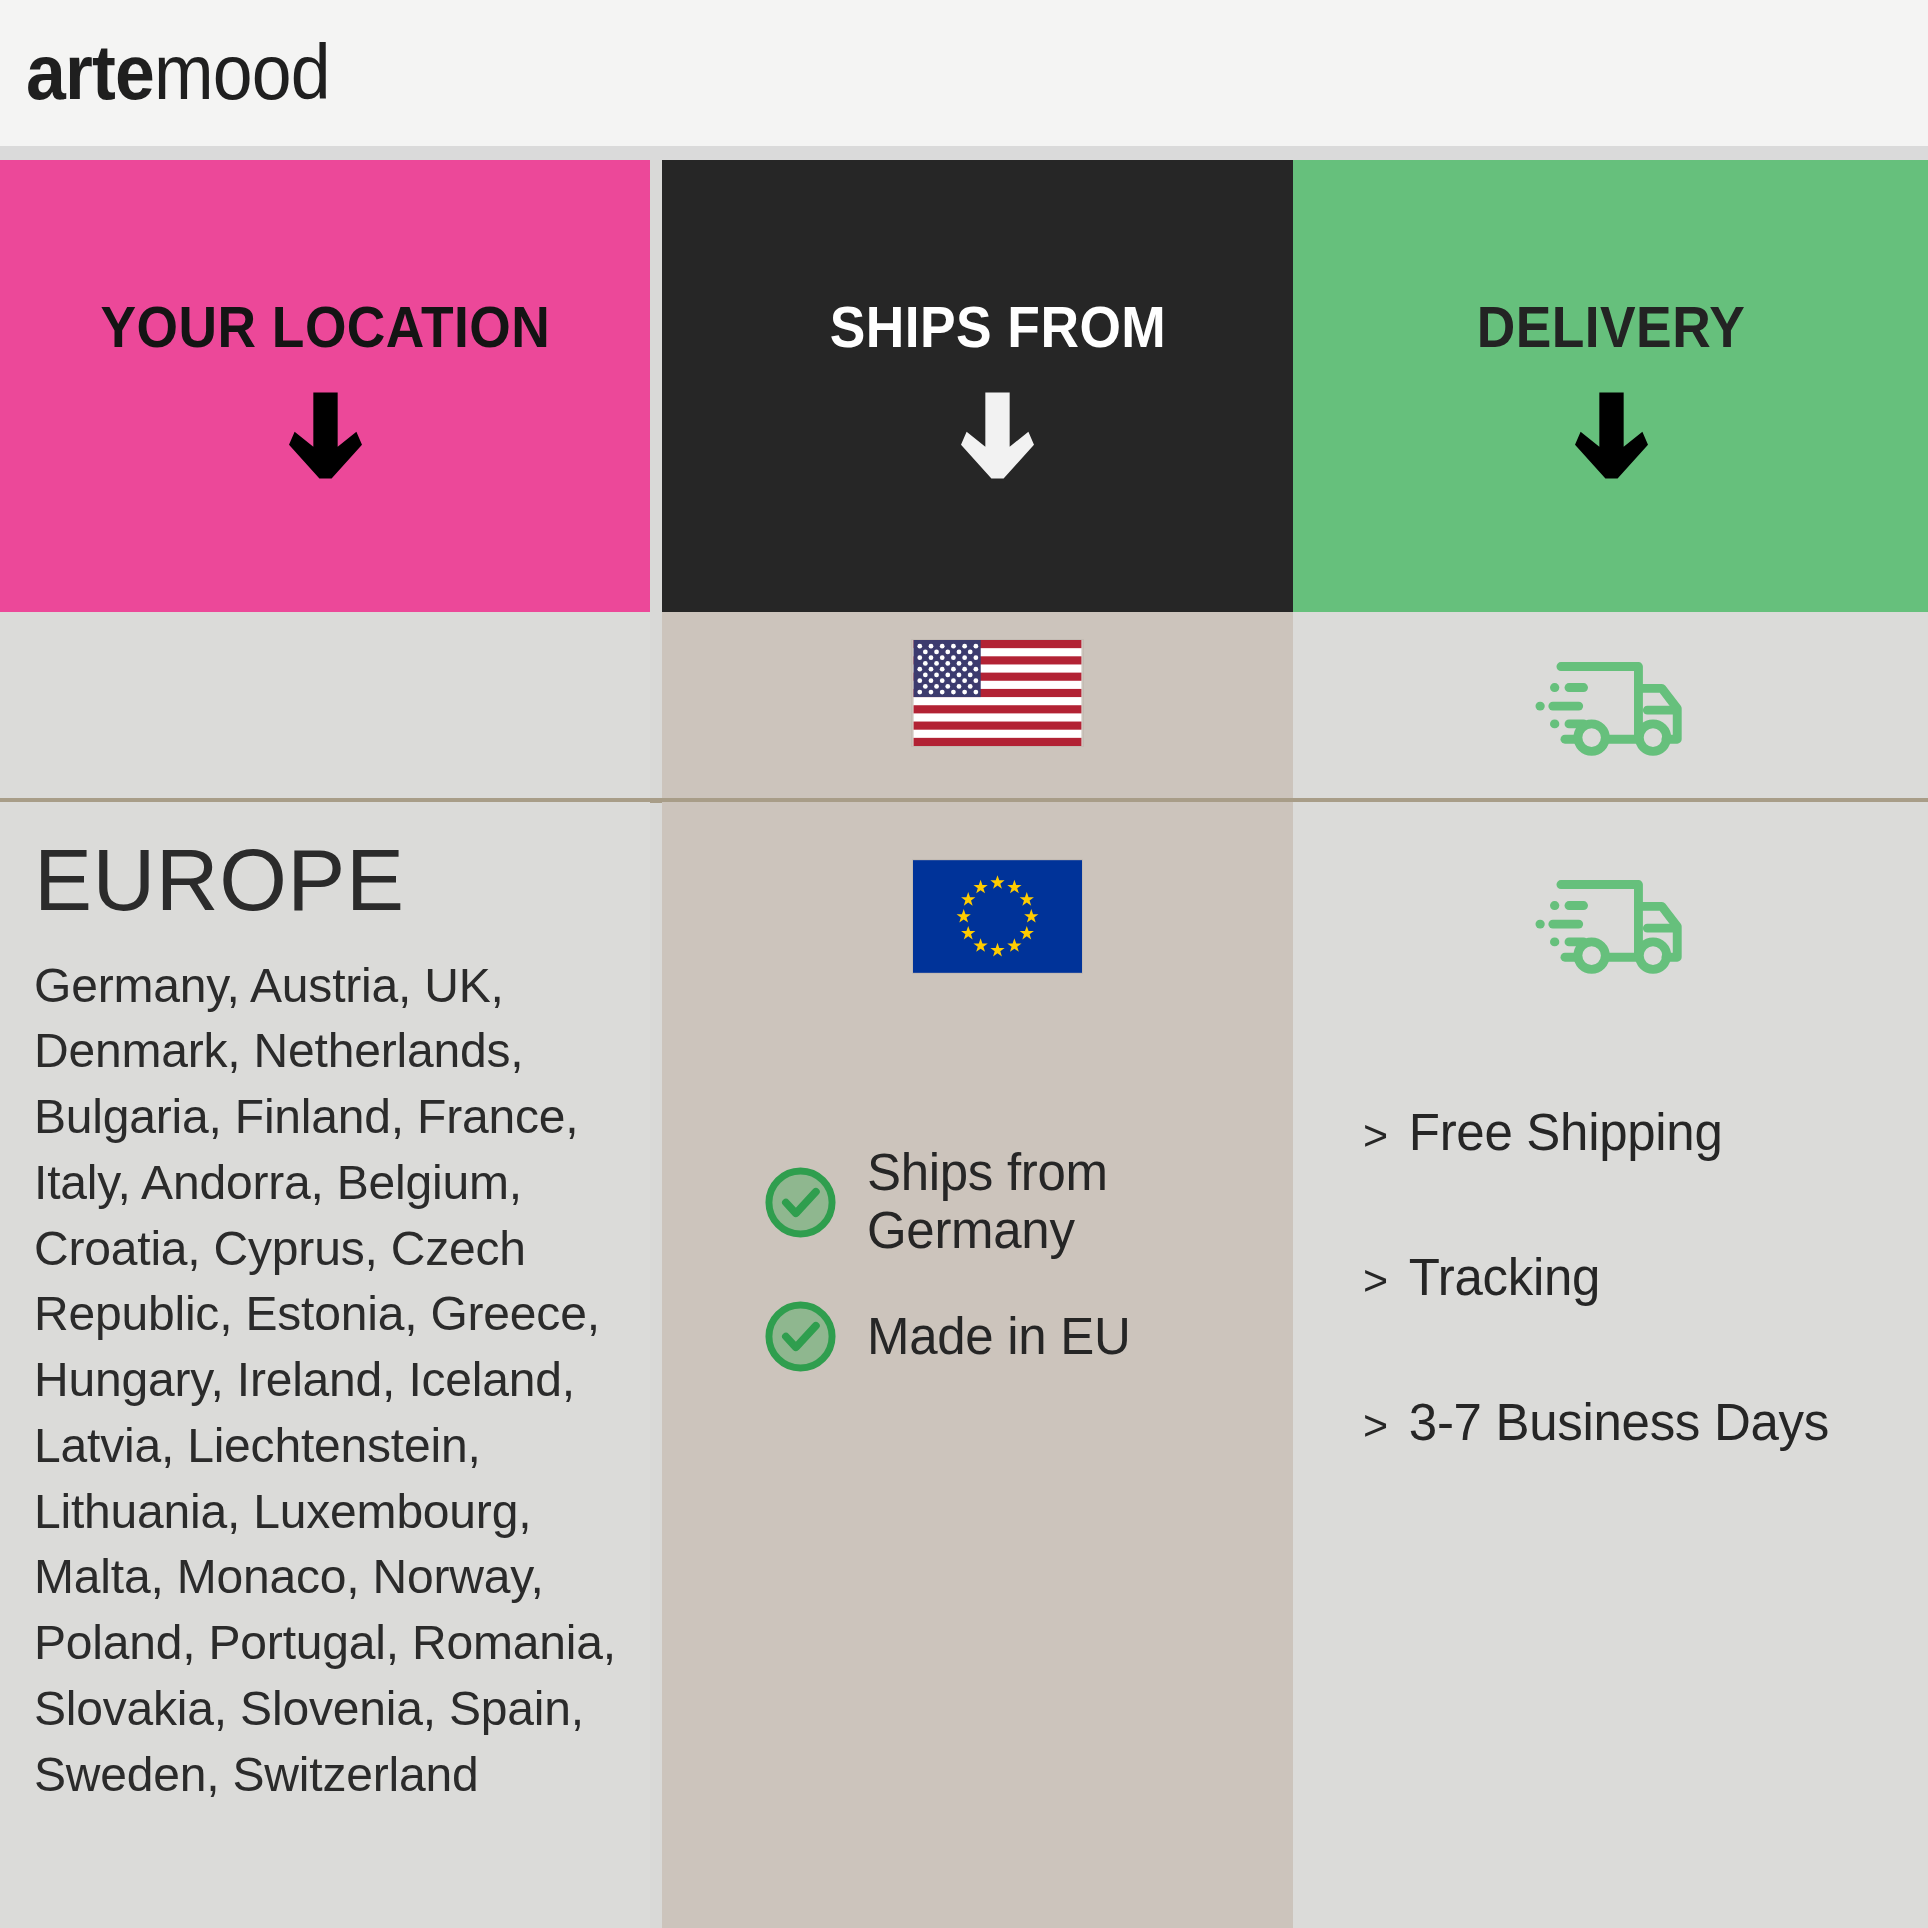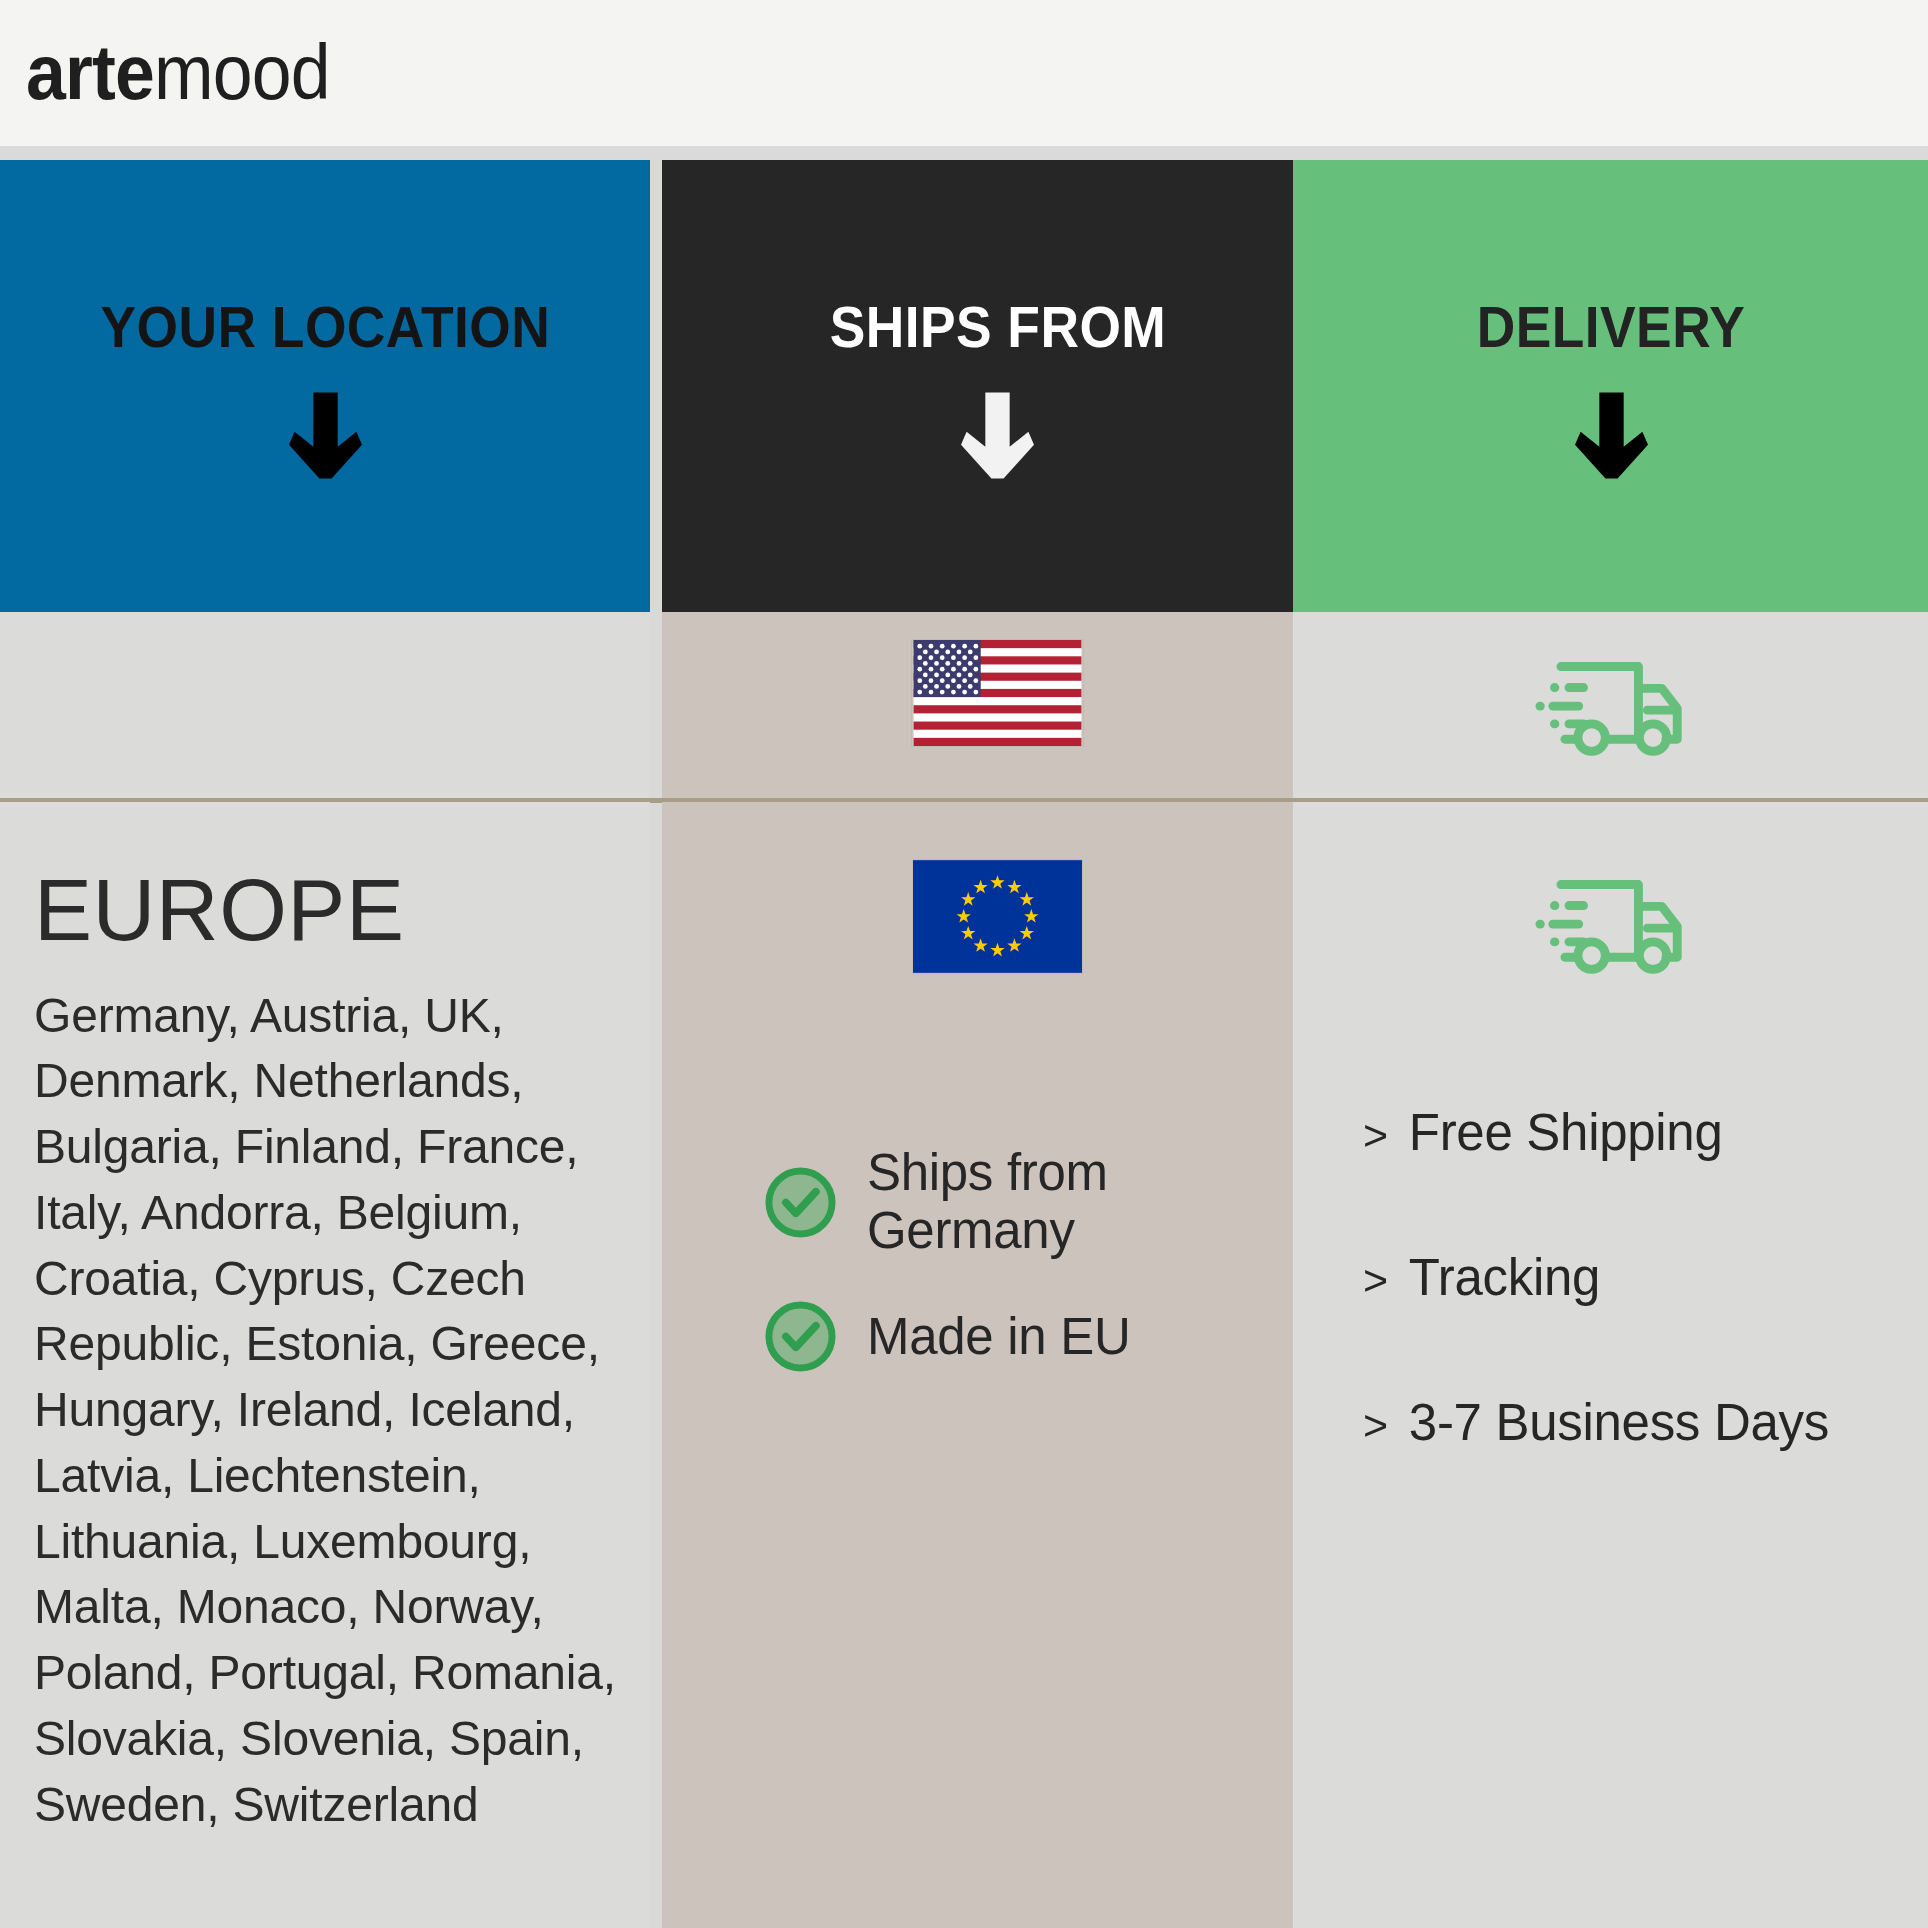--- a/index.html
+++ b/index.html
@@ -43,21 +43,21 @@
 
   
   .grid{ position:absolute; left:0; top:160px; width:1928px; height:1768px; }
 
   .col-a{ position:absolute; left:0;    width:650px;  }
   .col-b{ position:absolute; left:662px;width:671px;  }
   .col-c{ position:absolute; left:1293px;width:636px; }
 
   
   .band{ top:0; height:452px; }
-  .band.a{ background:#0369a1; }
+  .band.a{ background:#ec4899; }
   .band.b{ background:#262626; }
   .band.c{ background:#66c07c;text-align:center; }
 
   .band-inner{
     height:100%; display:flex; flex-direction:column;
     align-items:center; justify-content:center; gap:32px;
   }
   .band-title{
     font-size:58px; font-weight:bold; letter-spacing:0.5px;
     transform:scaleX(0.92); white-space:nowrap;
@@ -293,21 +293,21 @@
           <span class="chev">&gt;</span>
           <span>3-7 Business Days</span>
         </div>
       </div>
     </div>
   </div>
 
   <div class="divider"></div>
 
   <div class="cell col-a row2 bg-light">
-    <div class="loc-wrap" style="padding-top:58px;">
+    <div class="loc-wrap" style="padding-top:28px;">
       <div class="loc-title">
         <span class="ln">EUROPE</span>
       </div>
       <div class="country-list">Germany, Austria, UK, Denmark, Netherlands, Bulgaria, Finland, France, Italy, Andorra, Belgium, Croatia, Cyprus, Czech Republic, Estonia, Greece, Hungary, Ireland, Iceland, Latvia, Liechtenstein, Lithuania, Luxembourg, Malta, Monaco, Norway, Poland, Portugal, Romania, Slovakia, Slovenia, Spain, Sweden, Switzerland</div>
     </div>
   </div>
 
   <div class="cell col-b row2 bg-taupe">
     <div class="center-inner" style="padding-top:58px;">
 

